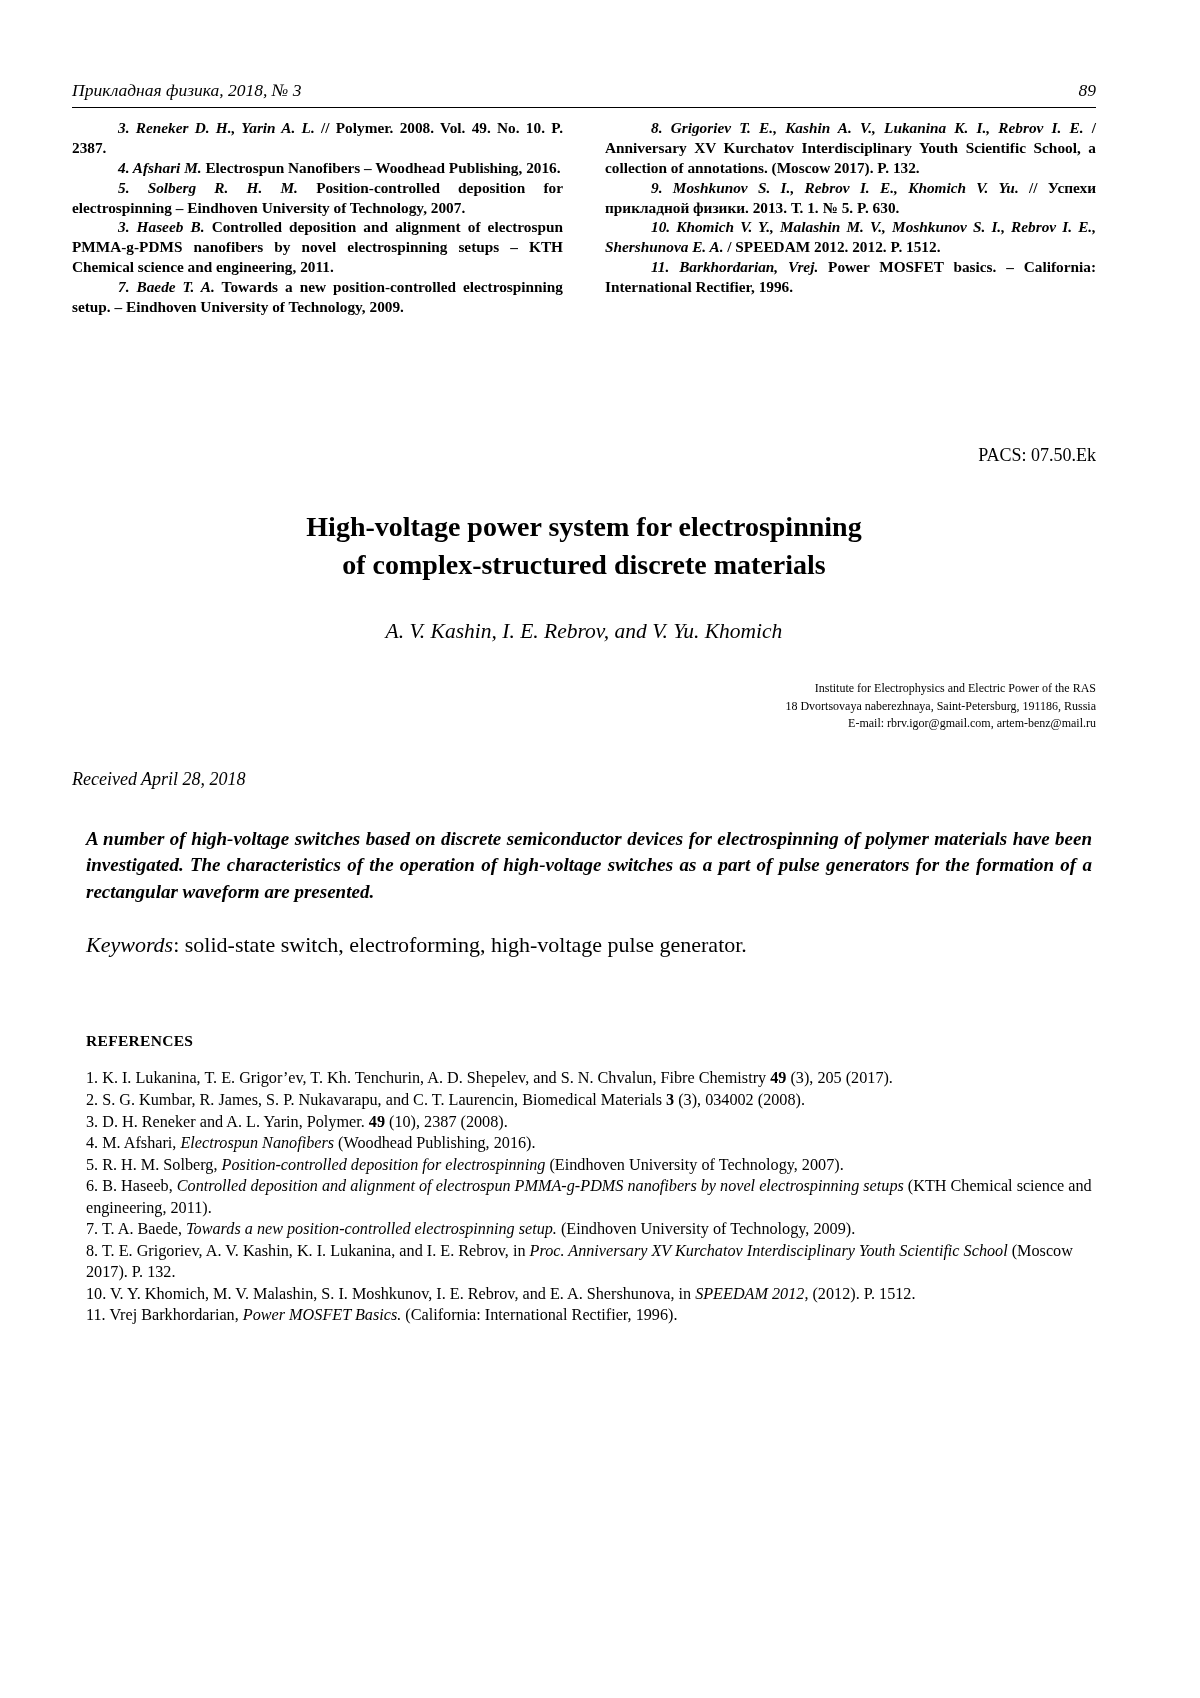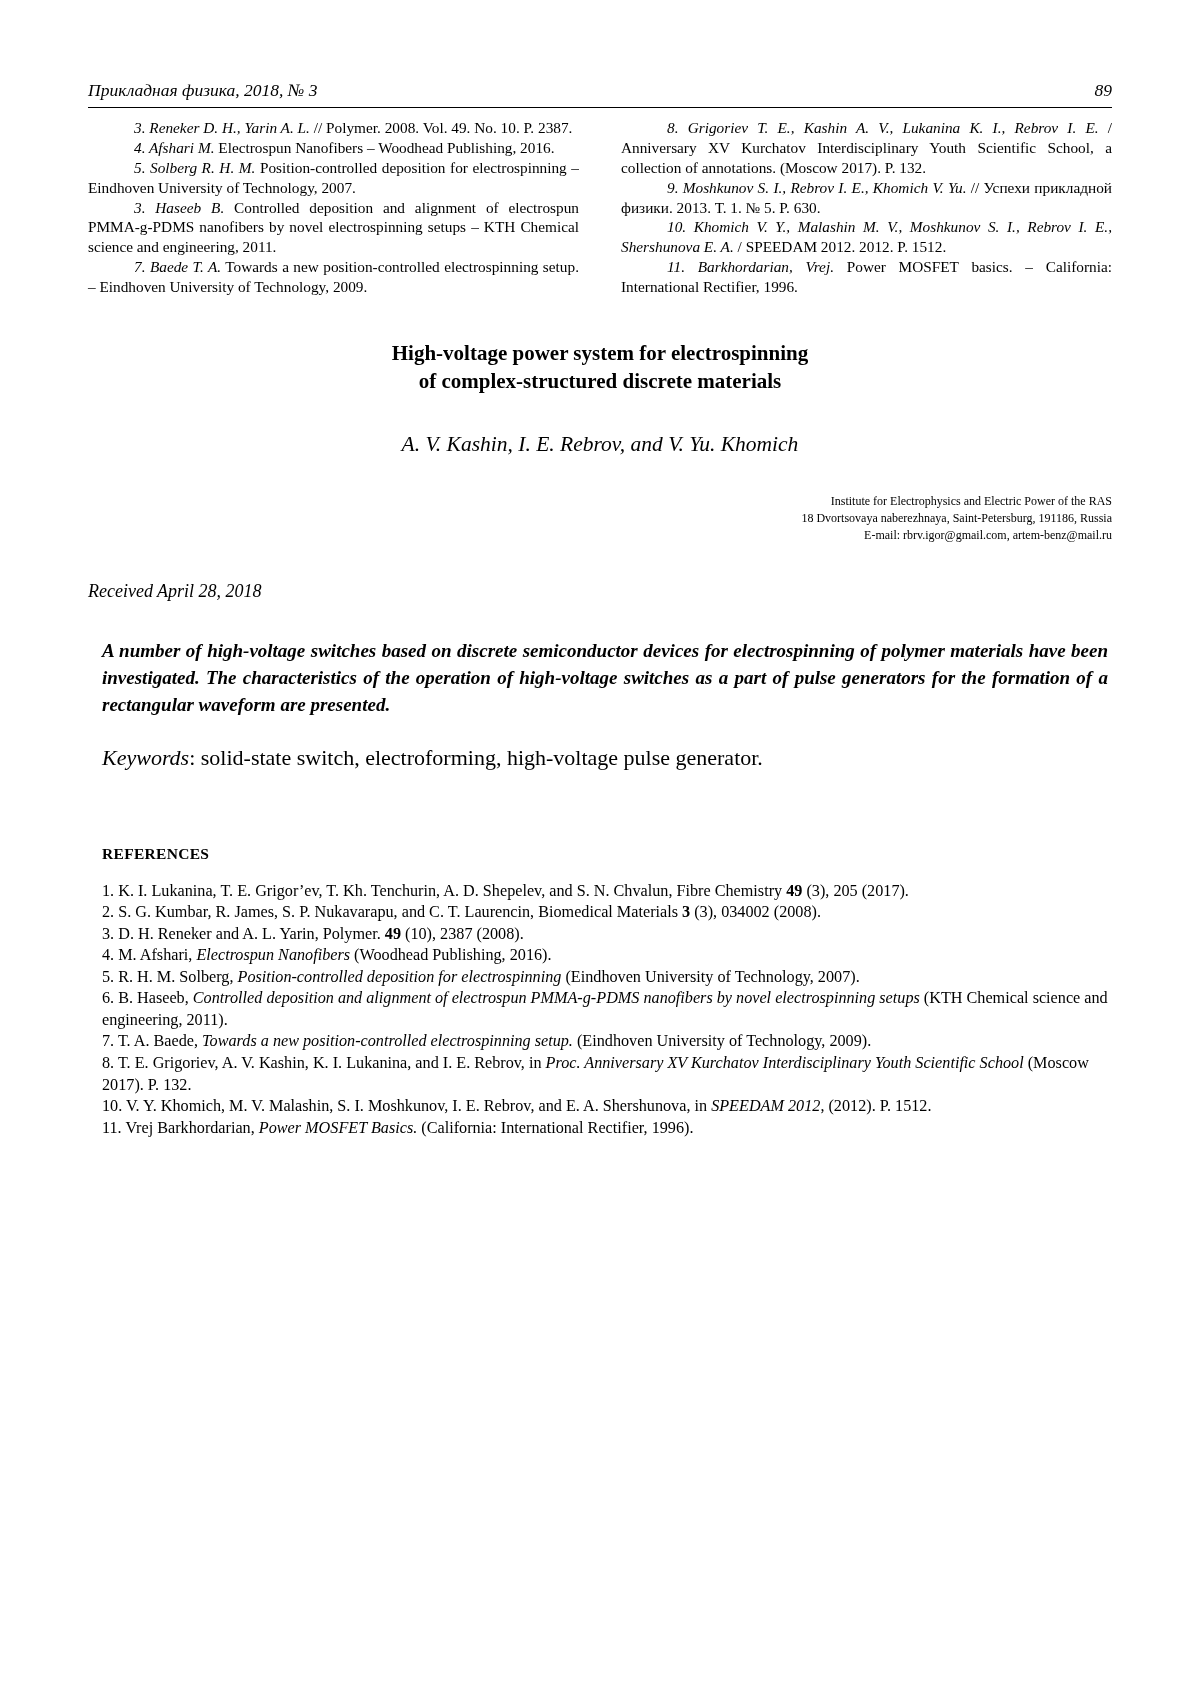--- a/index.html
+++ b/index.html
@@ -16,21 +16,21 @@
   }
   .page {
     position: absolute;
     left: 0; top: 0;
     width: 1200px;
     height: 1698px;
     background: #fff;
   }
   .content {
     position: absolute;
-    left: 88px;
+    left: 72px;
     top: 80px;
     width: 1024px;
   }
 
   
   .runhead {
     display: flex;
     justify-content: space-between;
     align-items: baseline;
     font-size: 17.5px;
@@ -41,20 +41,21 @@
   .runhead .pageno { font-style: italic; }
   .rule {
     border-bottom: 1px solid #000;
     margin-bottom: 10px;
   }
 
   
   .two-col {
     display: flex;
     gap: 42px;
+    font-weight: bold;
   }
   .col {
     width: 495px;
     font-size: 15.3px;
     line-height: 1.30;
     text-align: justify;
   }
   .col p {
     margin: 0;
     text-indent: 46px;
@@ -65,21 +66,21 @@
   .pacs {
     text-align: right;
     font-size: 18px;
     margin-top: 128px;
   }
 
   
   .title {
     text-align: center;
     font-weight: bold;
-    font-size: 21px;
+    font-size: 28px;
     line-height: 1.35;
     margin-top: 42px;
   }
   .authors {
     text-align: center;
     font-style: italic;
     font-size: 21.5px;
     margin-top: 36px;
   }
   .affil {
@@ -152,20 +153,21 @@
         <p><span class="it">7. Baede T. A.</span> Towards a new position-controlled electrospinning setup. – Eindhoven University of Technology, 2009.</p>
       </div>
       <div class="col">
         <p><span class="it">8. Grigoriev T. E., Kashin A. V., Lukanina K. I., Rebrov I. E.</span> / Anniversary XV Kurchatov Interdisciplinary Youth Scientific School, a collection of annotations. (Moscow 2017). P. 132.</p>
         <p><span class="it">9. Moshkunov S. I., Rebrov I. E., Khomich V. Yu.</span> // Успехи прикладной физики. 2013. Т. 1. № 5. P. 630.</p>
         <p><span class="it">10. Khomich V. Y., Malashin M. V., Moshkunov S. I., Rebrov I. E., Shershunova E. A.</span> / SPEEDAM 2012. 2012. P. 1512.</p>
         <p><span class="it">11. Barkhordarian, Vrej.</span> Power MOSFET basics. – California: International Rectifier, 1996.</p>
       </div>
     </div>
 
+    <div class="pacs">PACS: 07.50.Ek</div>
 
     <div class="title">
       <div>High-voltage power system for electrospinning</div>
       <div>of complex-structured discrete materials</div>
     </div>
 
     <div class="authors">A. V. Kashin, I. E. Rebrov, and V. Yu. Khomich</div>
 
     <div class="affil">
       <div>Institute for Electrophysics and Electric Power of the RAS</div>

